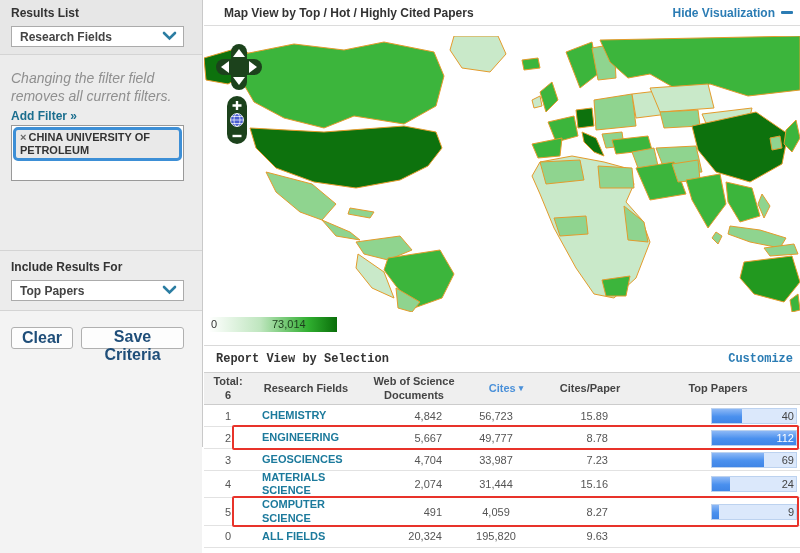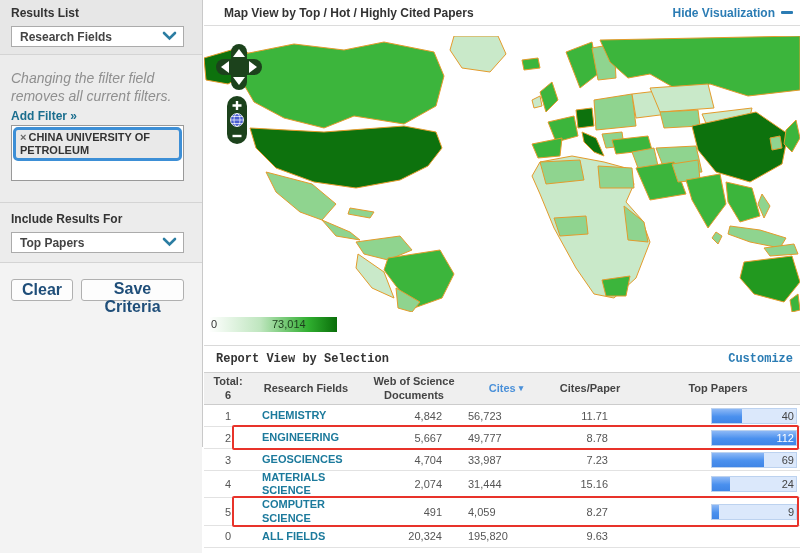--- a/index.html
+++ b/index.html
@@ -6,21 +6,21 @@
   html,body { width:800px; height:553px; overflow:hidden; background:#fff;
               font-family:"Liberation Sans", sans-serif; font-size:12px; color:#3a3a3a; }
   .app { position:relative; width:800px; height:553px; }
 
   
   .sidebar { position:absolute; left:0; top:0; width:203px; height:447px;
              background:#ececec; border-right:1px solid #c9c9c9; }
   .sb-sec { padding:6px 18px 6px 11px; }
   .sb-sec1 { height:55px; background:#e7e7e7; border-bottom:1px solid #d4d4d4; }
   .sb-sec2 { height:147px; padding-top:10px; }
-  .sb-sec3 { height:60px; border-top:1px solid #d4d4d4; padding-top:9px; }
+  .sb-sec3 { height:60px; border-top:1px solid #d4d4d4; padding-top:9px;margin-top:48px; }
   .sb-sec4 { border-top:1px solid #d4d4d4; background:#f3f3f3; padding-top:16px; height:291px; }
   .sb-title { font-weight:bold; font-size:12px; color:#333; margin-bottom:6px; }
   .dropdown { display:flex; align-items:center; justify-content:space-between;
               background:#fff; border:1px solid #ababab; height:21px; padding:0 6px 0 8px;
               cursor:pointer; }
   .dropdown .dd-value { color:#444; font-weight:bold; font-size:12px; }
   .help-icon { display:inline-block; width:13px; height:13px; border-radius:50%;
                background:#16758f; color:#fff; font-size:10px; font-weight:bold;
                text-align:center; line-height:13px; vertical-align:-2px; margin-left:3px; cursor:pointer;}
   .filter-note { font-style:italic; color:#8f8f8f; font-size:14px; line-height:1.25;
@@ -67,21 +67,21 @@
   .th-cites { color:#4a90d9; cursor:pointer; }
   .sort-arrow { font-size:9px; vertical-align:1px; }
   .trow { position:relative; min-height:22px; border-bottom:1px solid #e2e2e2; font-size:11px; color:#555; }
   .trow.highlighted::after { content:""; position:absolute; left:28px; right:1px; top:-2px; bottom:-2px;
                              border:2px solid #e8332a; border-radius:2px; pointer-events:none; z-index:5; }
   .c-rank { text-align:center; color:#555; }
   .c-field { padding-left:10px; }
   .c-field a { color:#1c7a9c; font-weight:bold; text-decoration:none; line-height:1.2;
                display:inline-block; cursor:pointer; }
   .c-docs { text-align:right; padding-right:26px; }
-  .c-cites { text-align:left; padding-right:20px; }
+  .c-cites { text-align:center; padding-right:20px; }
   .c-cpp { text-align:right; padding-right:28px; }
   .c-top { display:flex; justify-content:flex-end; padding-right:3px; }
   .bar { position:relative; width:86px; height:16px; background:#dbe8fb; border:1px solid #bcd2ef;
          overflow:hidden; }
   .bar-fill { position:absolute; left:0; top:0; bottom:0; width:0;
               background:linear-gradient(180deg,#8cb8f6 0%,#4a90ee 55%,#3f85e6 100%); }
   .bar-value { position:absolute; right:2px; top:1px; font-size:11px; color:#444; z-index:2; }
   .bar-value.on-fill { color:#fff; }
 </style>
 </head>
@@ -251,21 +251,21 @@
       <div>Cites/Paper</div>
       <div>Top Papers</div>
     </div>
 
     <div>
       <div class="grid trow">
         <div class="c-rank">1</div>
         <div class="c-field"><a>CHEMISTRY</a></div>
         <div class="c-docs">4,842</div>
         <div class="c-cites">56,723</div>
-        <div class="c-cpp">11.71</div>
+        <div class="c-cpp">15.89</div>
         <div class="c-top">
             <div class="bar">
               <div class="bar-fill" style="width: 36%;"></div>
               <span class="bar-value">40</span>
             </div>
           </div>
       </div>
       <div class="grid trow highlighted">
         <div class="c-rank">2</div>
         <div class="c-field"><a>ENGINEERING</a></div>

